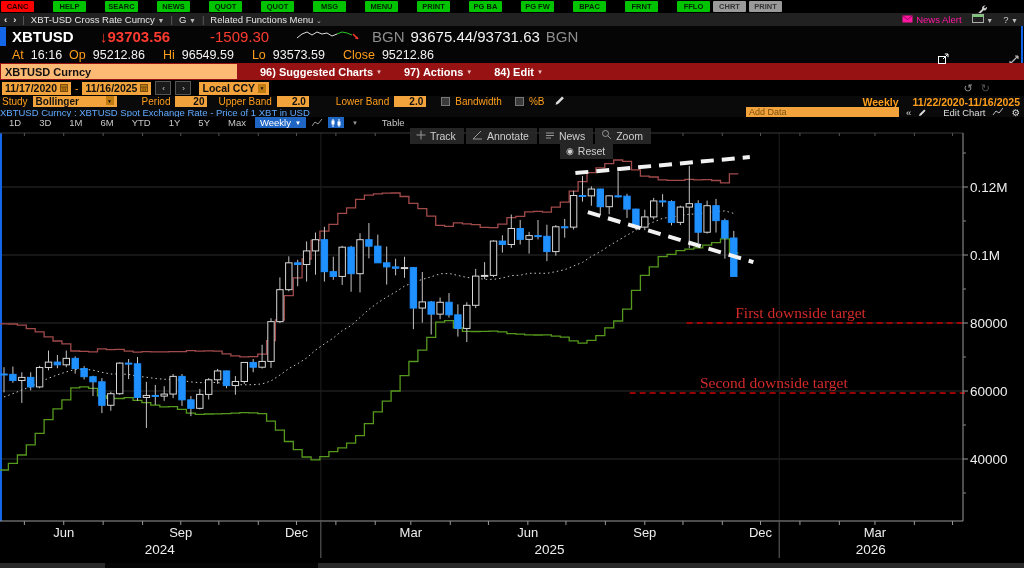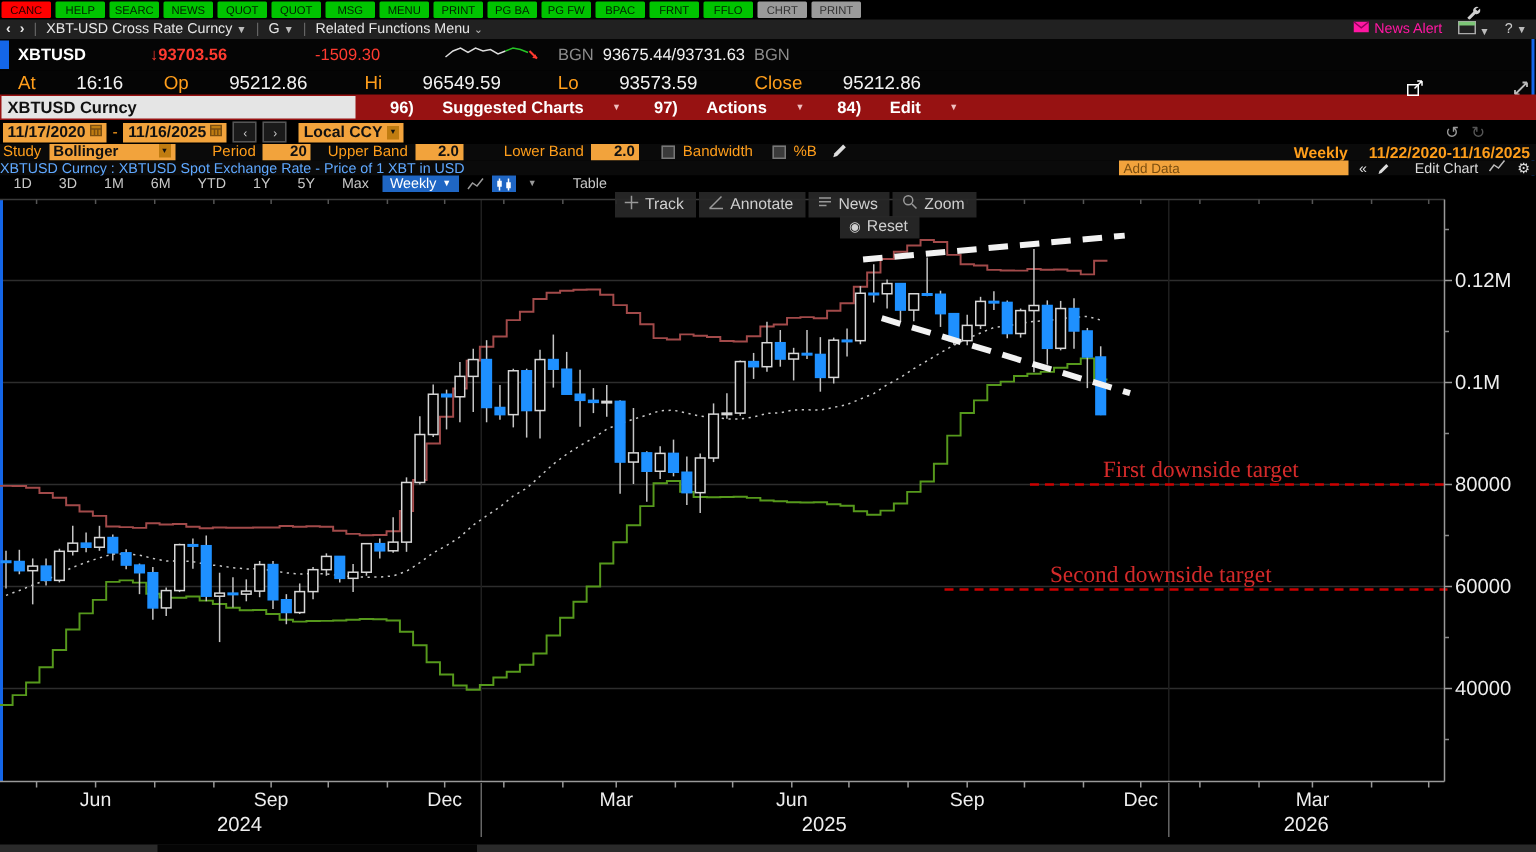--- a/index.html
+++ b/index.html
@@ -2,50 +2,50 @@
 <html><head>
 <meta charset="utf-8">
 <style>
   html,body{margin:0;padding:0;background:#000;}
   #term{position:relative;width:1024px;height:568px;background:#000;overflow:hidden;
         font-family:"Liberation Sans",sans-serif;color:#ddd;}
   .row{position:absolute;left:0;right:0;display:flex;align-items:center;}
   
   #fkeys{top:0;height:13px;gap:3px;padding-left:1px;background:#000;}
   .fbtn{height:11px;min-width:29px;padding:0 2px;display:flex;align-items:center;justify-content:center;
-        font-size:7.5px;font-weight:normal;border-radius:1px;color:#002200;}
-  .fbtn.green{background:#00c400;}
+        font-size:7.5px;font-weight:bold;border-radius:1px;color:#002200;}
+  .fbtn.green{background:#00c400;margin-left:16px;}
   .fbtn.red{background:#f00;color:#200;}
   .fbtn.gray{background:#9a9a9a;color:#333;}
   
   #nav{top:13px;height:13px;background:#212121;font-size:9.5px;color:#e6e6e6;gap:6px;padding-left:4px;}
   .navsep{color:#666;}
   .caret{font-size:7px;color:#bbb;}
   #nav-right{margin-left:auto;display:flex;gap:10px;align-items:center;padding-right:6px;}
   #news-alert{color:#ff17a2;display:flex;gap:3px;align-items:center;font-size:9.5px;}
   
-  #quote1{top:26px;height:21px;font-size:11px;gap:0;background:#050505;}
+  #quote1{top:26px;height:21px;font-size:15px;gap:0;background:#050505;}
   #bluebar{position:absolute;left:0;top:27px;width:6px;height:19px;background:#1466e8;}
   #quote1 .tk{font-weight:bold;color:#fff;margin-left:12px;width:88px;}
   .red{color:#ff3b30;}
   #quote1 .px{font-weight:bold;width:110px;}
   #quote1 .chg{width:86px;}
   .dim{color:#8d8d8d;}
-  #quote2{top:47px;height:16px;font-size:12.5px;background:#050505;gap:20px;}
+  #quote2{top:47px;height:16px;font-size:12.5px;background:#050505;}
   .olab{color:#ff9e1b;}
   .wval{color:#f2f2f2;}
   #quote2 span{margin-right:7px;}
   #quote2 .first{margin-left:12px;}
   #expand-ic{position:absolute;right:4px;top:52px;}
   #panel-edge{position:absolute;right:1px;top:26px;width:2px;height:102px;background:#1466e8;}
   
   #banner{top:63px;height:17px;background:#971212;font-size:11px;color:#fff;}
-  #sec-input{background:#e5e5e5;color:#111;font-weight:bold;width:232px;height:15px;
+  #sec-input{background:#fdba74;color:#111;font-weight:bold;width:232px;height:15px;
              display:flex;align-items:center;padding-left:4px;margin:0 1px;font-size:11px;}
-  .bitem{display:flex;align-items:center;gap:19px;margin-left:22px;font-weight:bold;}
+  .bitem{display:flex;align-items:center;gap:3px;margin-left:22px;font-weight:bold;}
   .bitem .dd{font-size:6px;color:#f0c0c0;}
   #banner-right{margin-left:auto;display:flex;align-items:center;gap:11px;padding-right:6px;font-weight:bold;flex-direction:column;}
   
   #rangerow{top:80px;height:16px;background:#000;font-size:10.5px;gap:4px;padding-left:2px;}
   .obox{background:#f2a33c;color:#111;display:flex;align-items:center;gap:3px;height:13px;
         padding:0 3px;font-weight:bold;}
   .navbtn{border:1px solid #555;background:#1a1a1a;color:#ccc;height:12px;width:14px;display:flex;
           align-items:center;justify-content:center;font-size:8px;}
   #undo-redo{margin-left:auto;display:flex;gap:8px;padding-right:34px;color:#9a9a9a;font-size:11px;}
   

